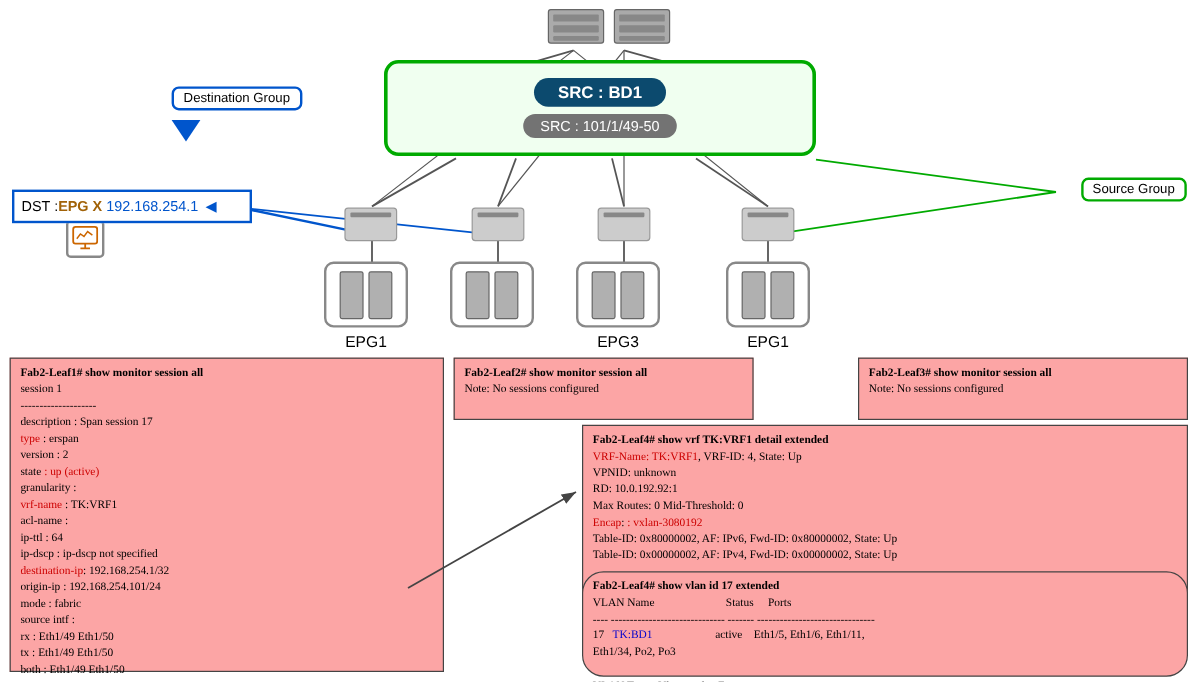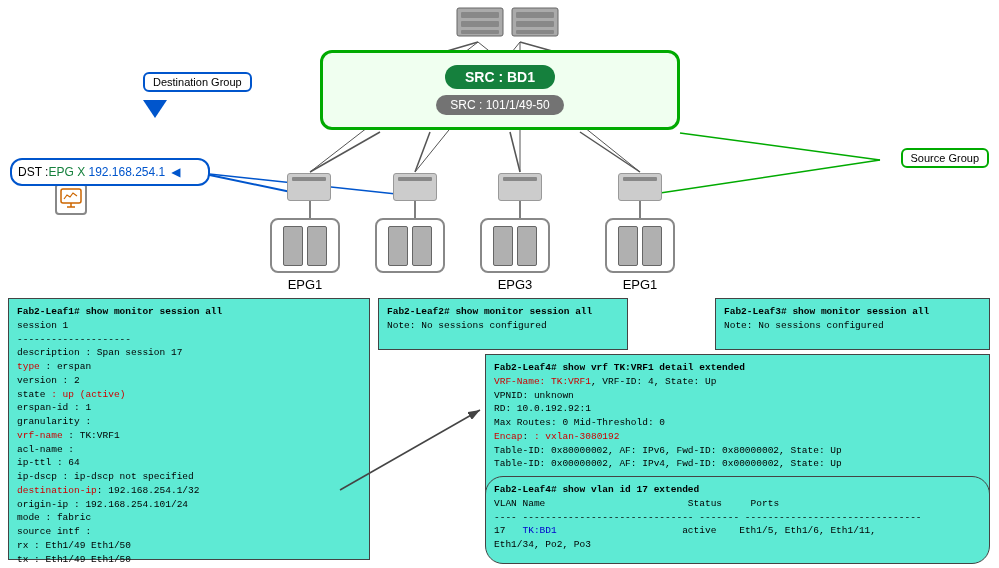--- a/index.html
+++ b/index.html
@@ -31,21 +31,21 @@
       border: 3px solid #00aa00;
       border-radius: 12px;
       background: #f0fff0;
       display: flex;
       flex-direction: column;
       align-items: center;
       justify-content: center;
       gap: 6px;
     }
     .src-bd1-label {
-      background: #15803d;
+      background: #0c4a6e;
       color: white;
       font-weight: bold;
       font-size: 14px;
       padding: 4px 20px;
       border-radius: 20px;
       font-family: Arial, sans-serif;
     }
     .src-port-label {
       background: #737373;
       color: white;
@@ -84,30 +84,30 @@
     }
 
     
     .dst-epg-box {
       position: absolute;
       top: 158px;
       left: 10px;
       width: 200px;
       height: 28px;
       border: 2px solid #0055cc;
-      border-radius: 12px;
+      border-radius: 0;
       background: white;
       display: flex;
       align-items: center;
       padding: 0 6px;
       font-size: 12px;
       font-family: Arial, sans-serif;
     }
     .dst-epg-box .dst-text { color: #000; }
-    .dst-epg-box .epg-red { color: #15803d; font-weight: normal; }
+    .dst-epg-box .epg-red { color: #a16207; font-weight: bold; }
     .dst-epg-box .ip-blue { color: #0055cc; }
 
     
     .dst-arrow {
       position: absolute;
       top: 100px;
       left: 143px;
       width: 0;
       height: 0;
       border-left: 12px solid transparent;
@@ -195,23 +195,23 @@
       position: absolute;
       top: 0; left: 0;
       width: 999px;
       height: 290px;
       pointer-events: none;
     }
 
     
     .terminal-panel {
       position: absolute;
-      background: #5eead4;
+      background: #fca5a5;
       border: 1px solid #444;
-      font-family: Liberation Mono, monospace;
+      font-family: Liberation Serif, serif;
       font-size: 9.5px;
       padding: 6px 8px;
       line-height: 1.45;
     }
     .terminal-panel .red { color: #cc0000; }
     .terminal-panel .blue { color: #0000cc; }
 
     .panel-leaf1 {
       top: 298px;
       left: 8px;
@@ -369,21 +369,20 @@
 </div>
 
 <div class="terminal-panel panel-leaf1">
   <div><b>Fab2-Leaf1# show monitor session all</b></div>
   <div>    session 1</div>
   <div>--------------------</div>
   <div>description   : Span session 17</div>
   <div><span class="red">type</span>          <span>: erspan</span></div>
   <div>version       : 2</div>
   <div>state         <span class="red">: up (active)</span></div>
-  <div>erspan-id     : 1</div>
   <div>granularity   :</div>
   <div><span class="red">vrf-name</span>      <span>: TK:VRF1</span></div>
   <div>acl-name      :</div>
   <div>ip-ttl        : 64</div>
   <div>ip-dscp       : ip-dscp not specified</div>
   <div><span class="red">destination-ip</span><span>: 192.168.254.1/32</span></div>
   <div>origin-ip     : 192.168.254.101/24</div>
   <div>mode          : fabric</div>
   <div>source intf   :</div>
   <div>    rx        : Eth1/49    Eth1/50</div>

